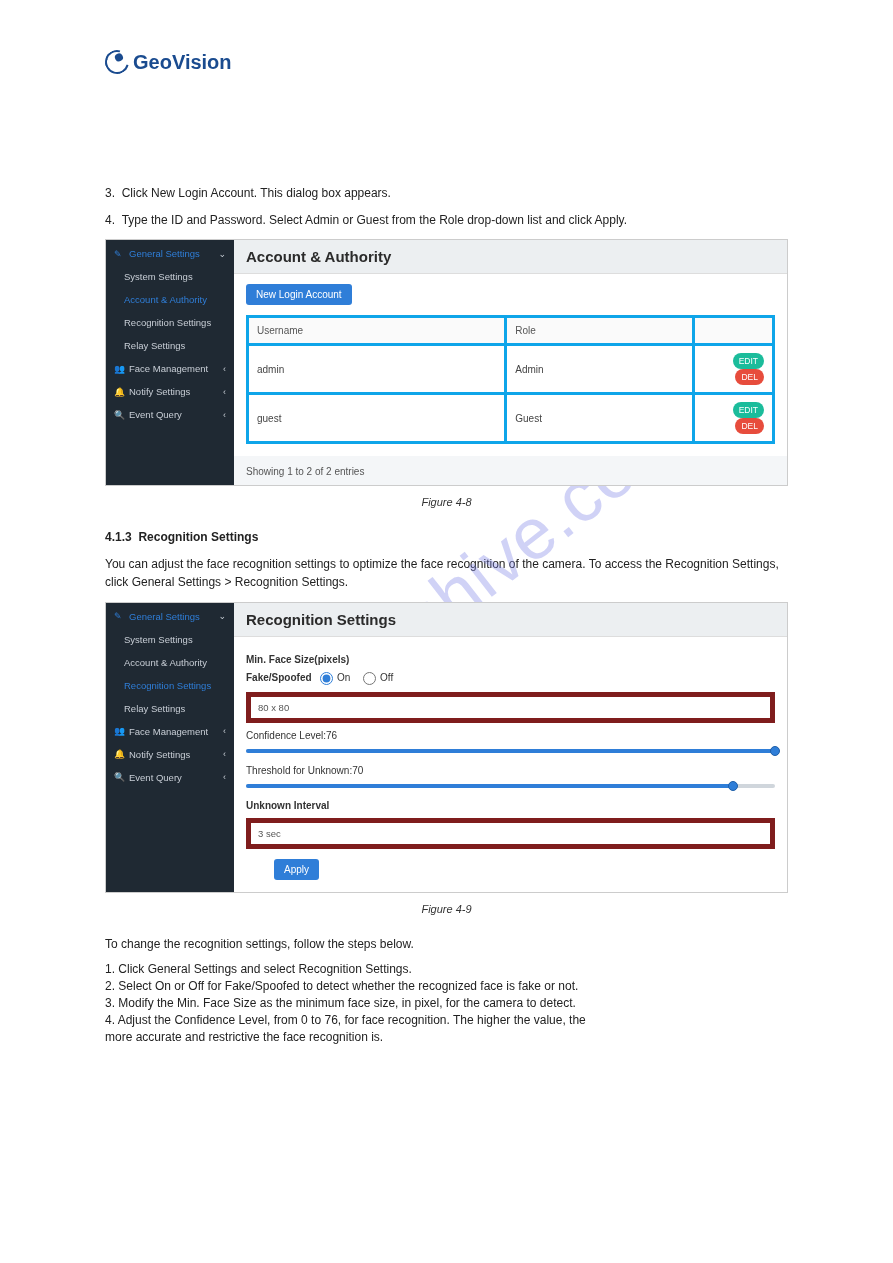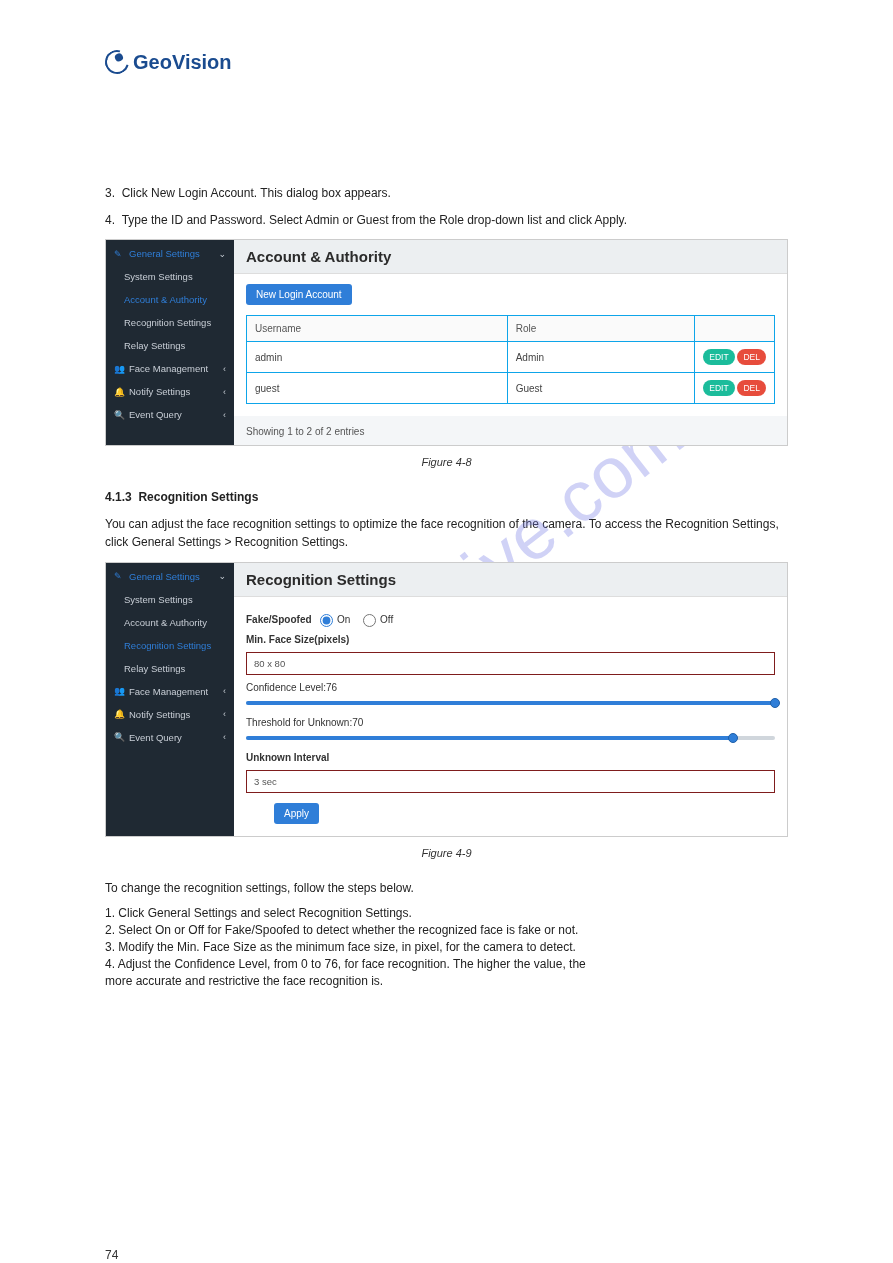--- a/index.html
+++ b/index.html
@@ -54,29 +54,29 @@
     border-radius: 3px; padding: 5px 10px; font-size: 10px; cursor: pointer;
   }
   .btn-sm { padding: 3px 6px; font-size: 8.5px; border-radius: 8px; }
   .btn-teal { background: #1bbc9b; }
   .btn-red { background: #e74c3c; }
   table.acct {
     width: 100%; border-collapse: collapse; margin-top: 10px; font-size: 10px;
     color: #444;
   }
   table.acct th, table.acct td {
-    border: 1px solid #0ea5e9; padding: 7px 8px; text-align: left; font-weight: normal;
+    border: 3px solid #0ea5e9; padding: 7px 8px; text-align: left; font-weight: normal;
   }
   table.acct th { background: #fafafa; color: #555; }
   .entries { font-size: 10px; color: #555; padding: 10px 12px 8px 12px; }
 
   .form-row { margin: 7px 0; font-size: 10px; color: #333; }
   .form-row.bold { font-weight: 600; }
   .input-box {
-    width: 100%; border: 1px solid #7f1d1d; padding: 5px 7px; font-size: 9.5px;
+    width: 100%; border: 5px solid #7f1d1d; padding: 5px 7px; font-size: 9.5px;
     color: #555; margin-top: 4px; background: #fff;
   }
   .radio-label { font-weight: normal; margin-left: 4px; margin-right: 10px; }
   input[type=radio] { vertical-align: middle; accent-color: #2f7ed8; }
   .slider-track {
     width: 100%; height: 4px; background: #d0d6dc; border-radius: 2px;
     position: relative; margin-top: 8px;
   }
   .slider-fill {
     position: absolute; left: 0; top: 0; bottom: 0; background: #2f7ed8; border-radius: 2px;
@@ -240,26 +240,26 @@
         <span class="lbl">
             <span class="sb-icon">🔍</span>
             <span>Event Query</span>
           </span>
         <span class="chev">‹</span>
       </div>
     </div>
     <div class="main">
       <div class="page-header">Recognition Settings</div>
       <div class="content">
+        <div class="form-row bold">Min. Face Size(pixels)</div>
         <div class="form-row">
           <span style="font-weight:600;">Fake/Spoofed</span>&nbsp;&nbsp;
           <input type="radio" checked="" style=""><span class="radio-label">On</span>
           <input type="radio" style=""><span class="radio-label">Off</span>
         </div>
-        <div class="form-row bold">Min. Face Size(pixels)</div>
         <div class="input-box">80 x 80</div>
         <div class="form-row">Confidence Level:76</div>
         <div class="slider-track">
           <div class="slider-fill" style="width:100%"></div>
           <div class="slider-thumb" style="left:100%"></div>
         </div>
         <div class="form-row" style="margin-top:12px;">Threshold for Unknown:70</div>
         <div class="slider-track">
           <div class="slider-fill" style="width:92%"></div>
           <div class="slider-thumb" style="left:92%"></div>

